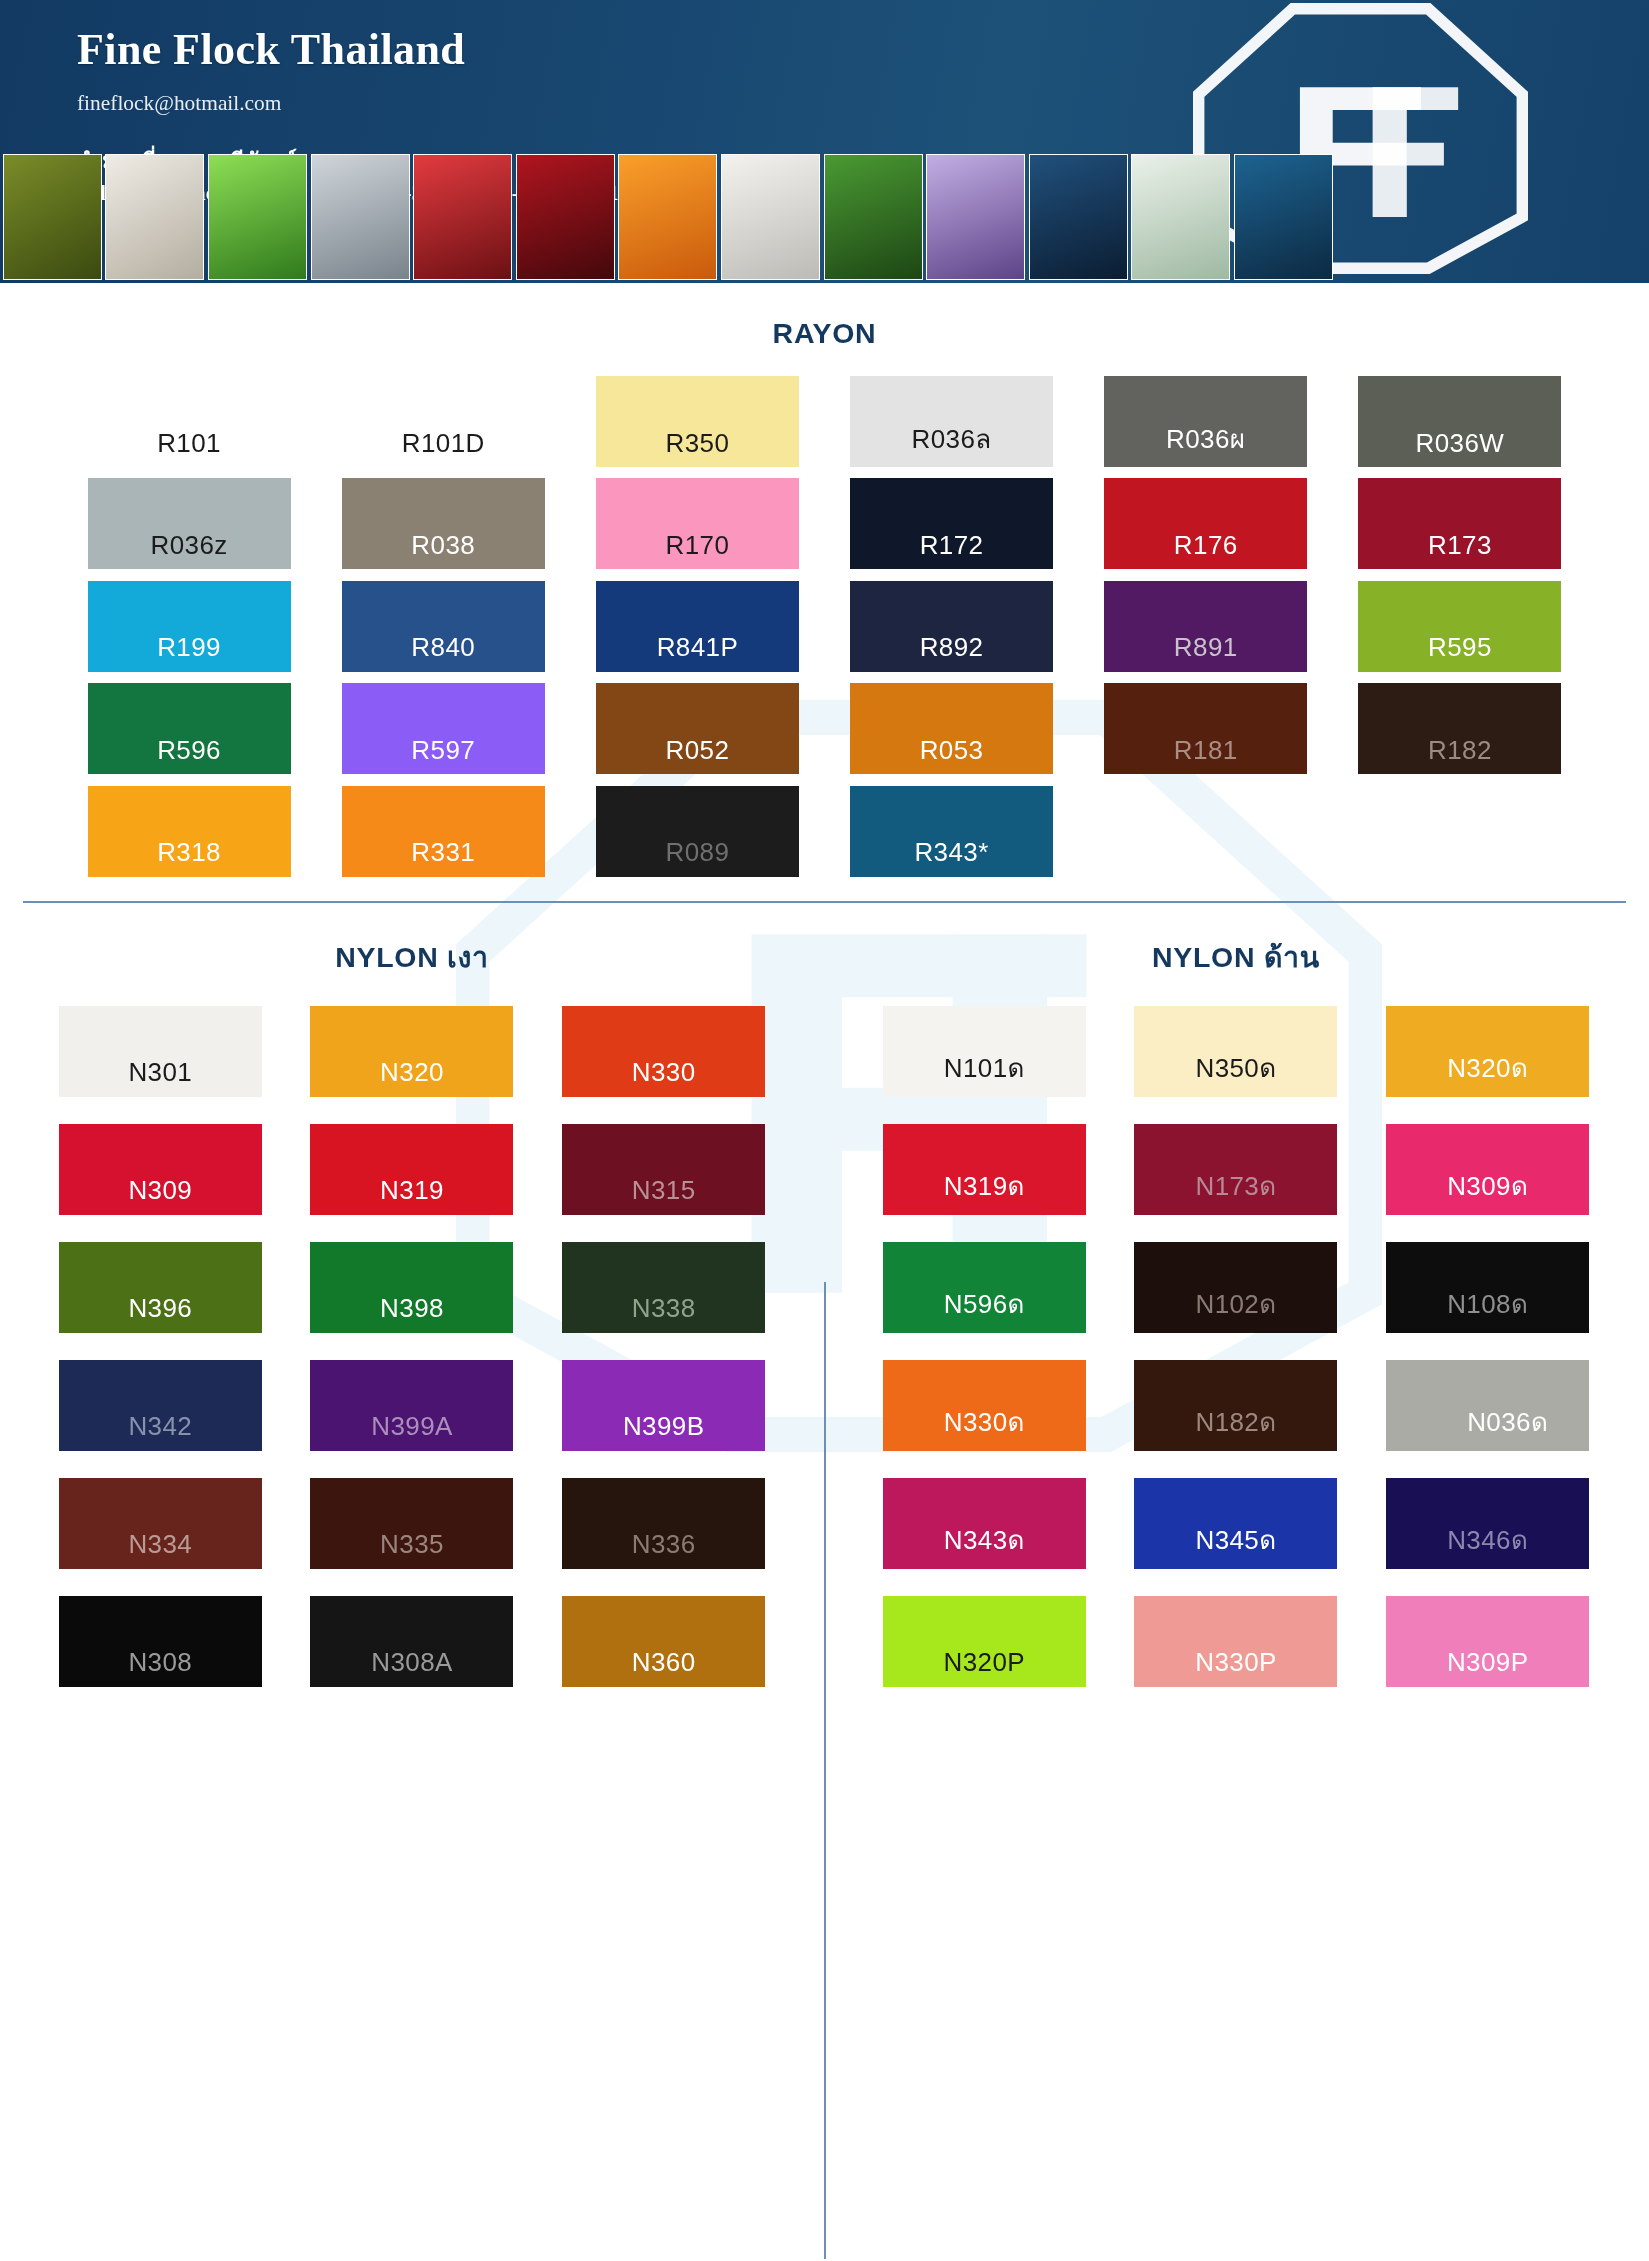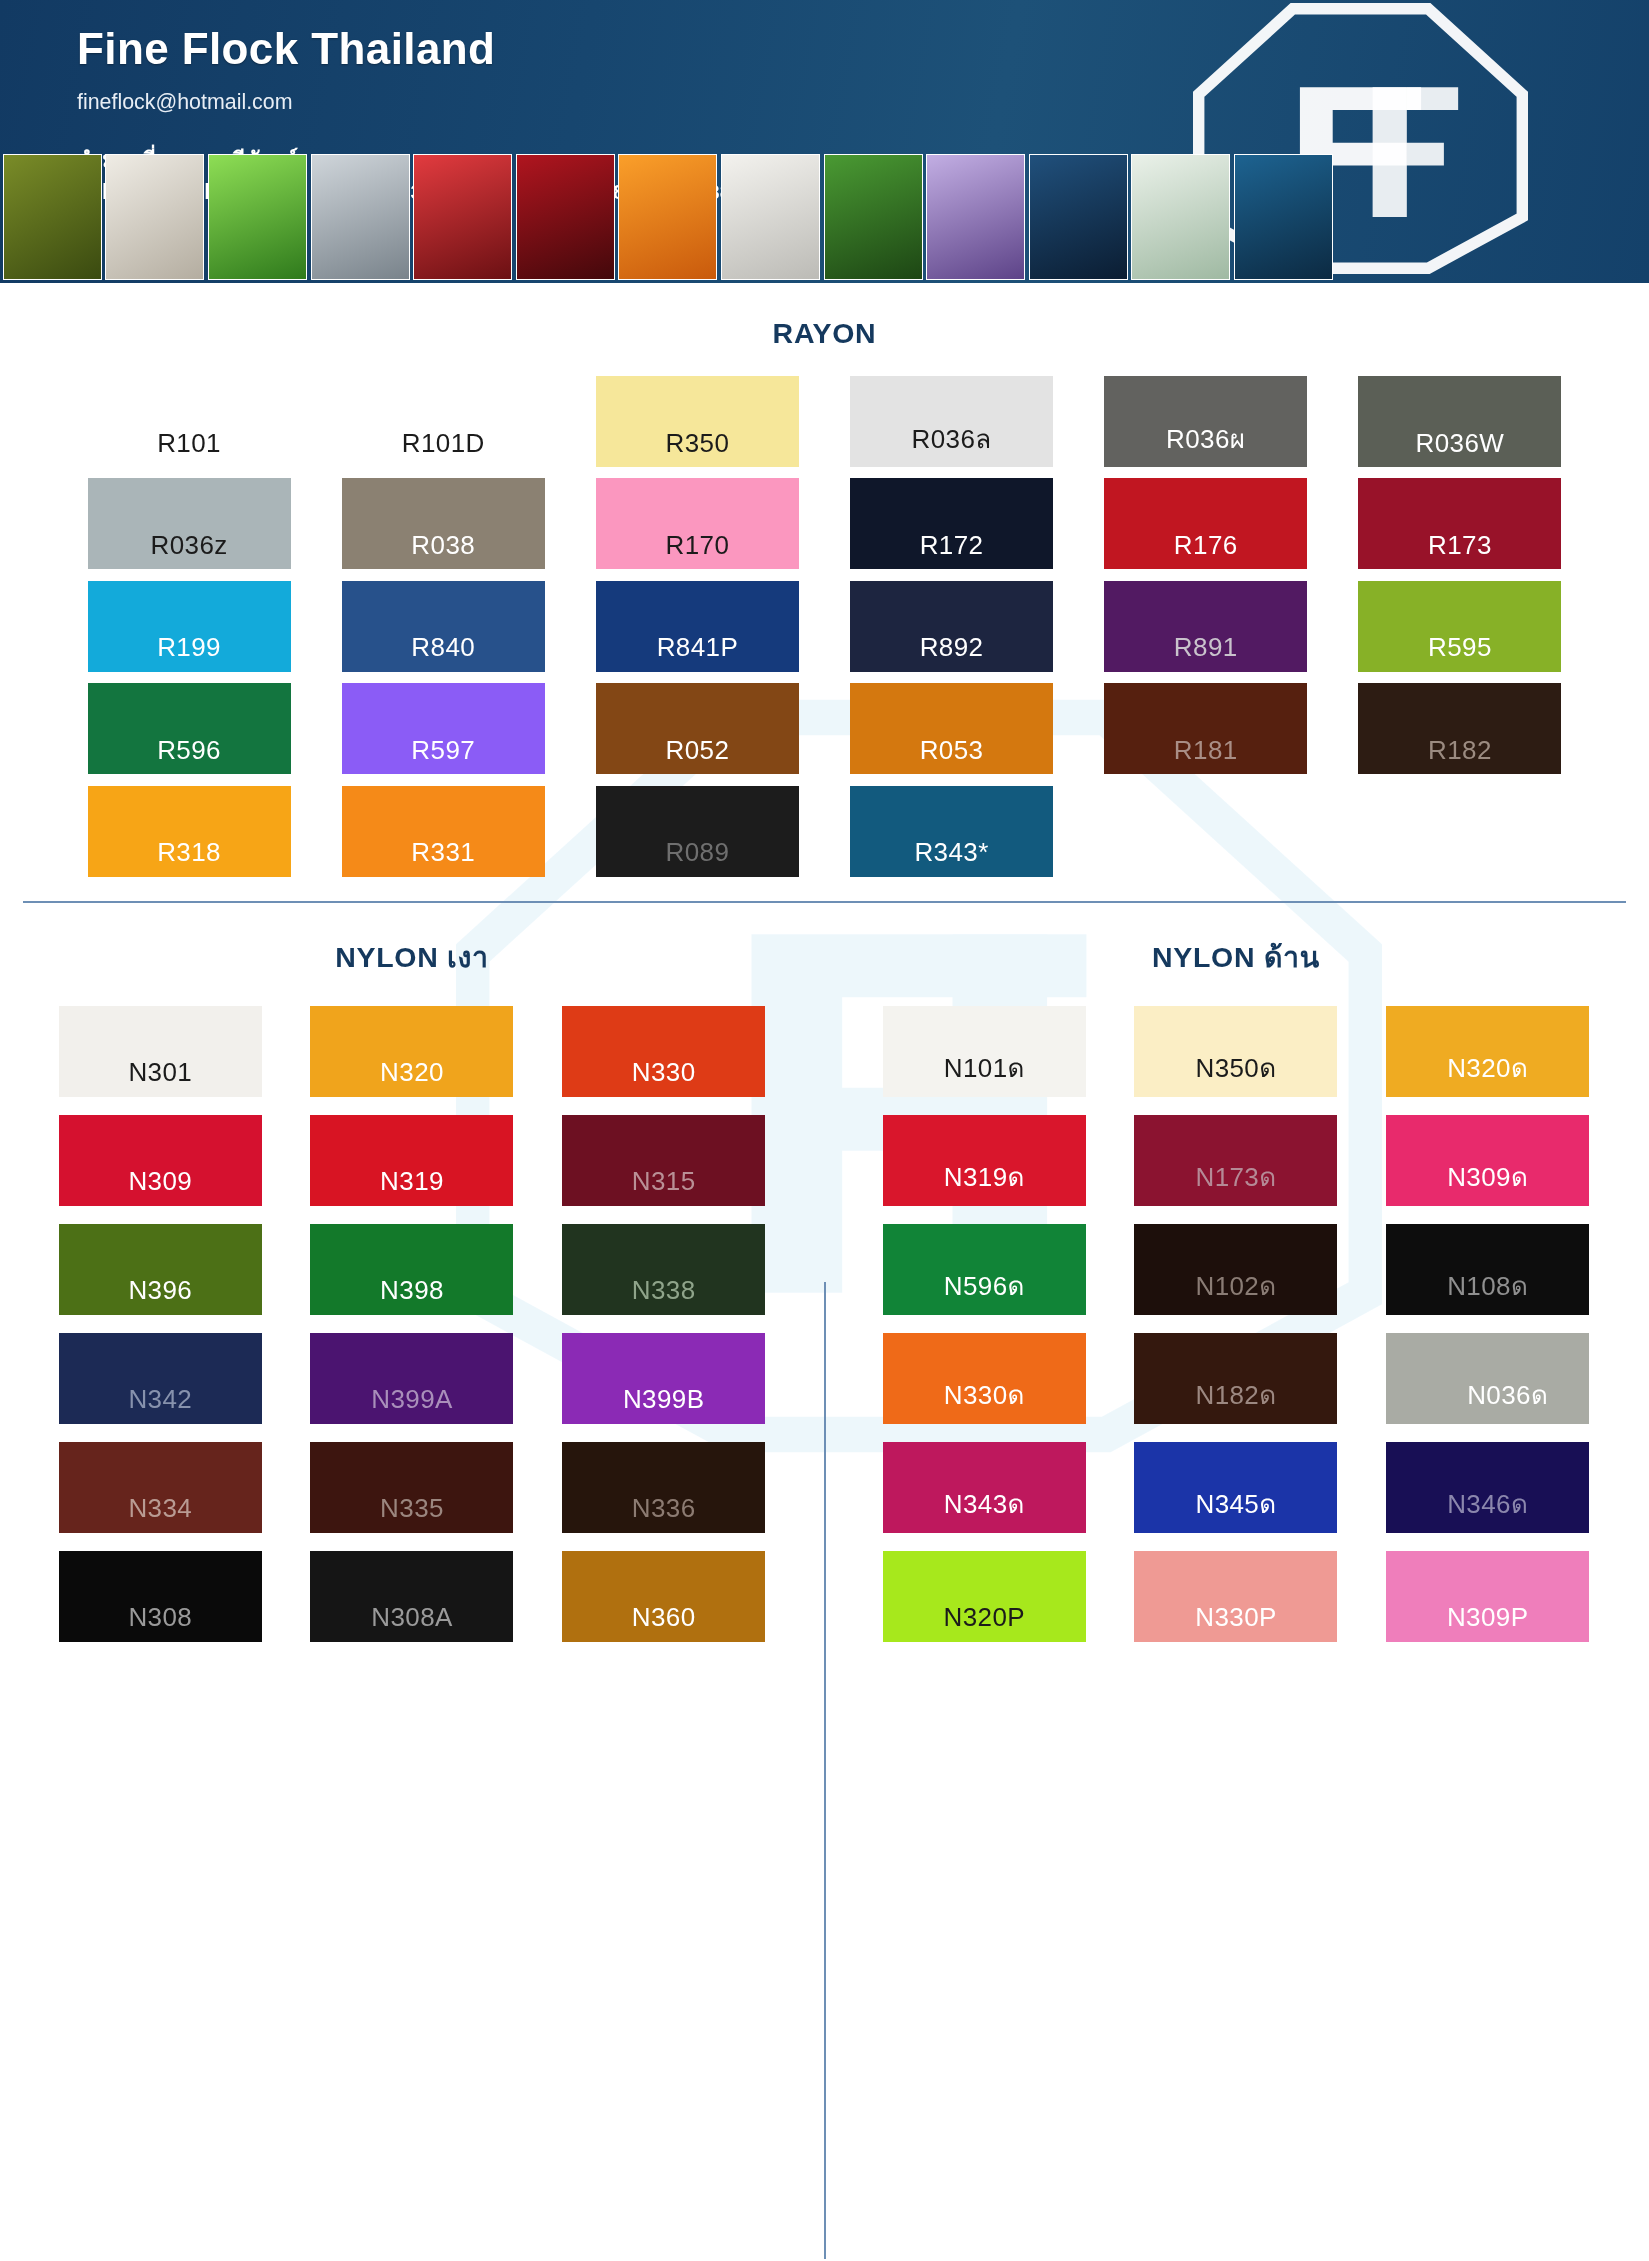--- a/index.html
+++ b/index.html
@@ -13,20 +13,21 @@
     overflow: hidden;
   }
 
   
   .header {
     position: relative;
     width: 1649px;
     height: 283px;
     background: linear-gradient(100deg, #123a63 0%, #17466f 35%, #1d5178 60%, #14416a 100%);
     overflow: hidden;
+    font-family: Liberation Serif, serif;
   }
   .header-left {
     position: absolute;
     left: 77px;
     top: 24px;
     color: #ffffff;
   }
   .brand-title {
     font-size: 44px;
     font-weight: bold;
@@ -174,21 +175,21 @@
   
   .nylon-wrap {
     display: flex;
     margin-top: 31px;
   }
   .nylon-col { width: 824px; position: relative; }
   .nylon-grid {
     margin: 26px auto 0 auto;
     display: grid;
     grid-template-columns: repeat(3, 1fr);
-    row-gap: 18px;
+    row-gap: 27px;
     justify-items: center;
     width: 755px;
   }
   .nylon-grid.right { width: 755px; }
 </style>
 </head>
 <body>
 
 <div class="header">
 

